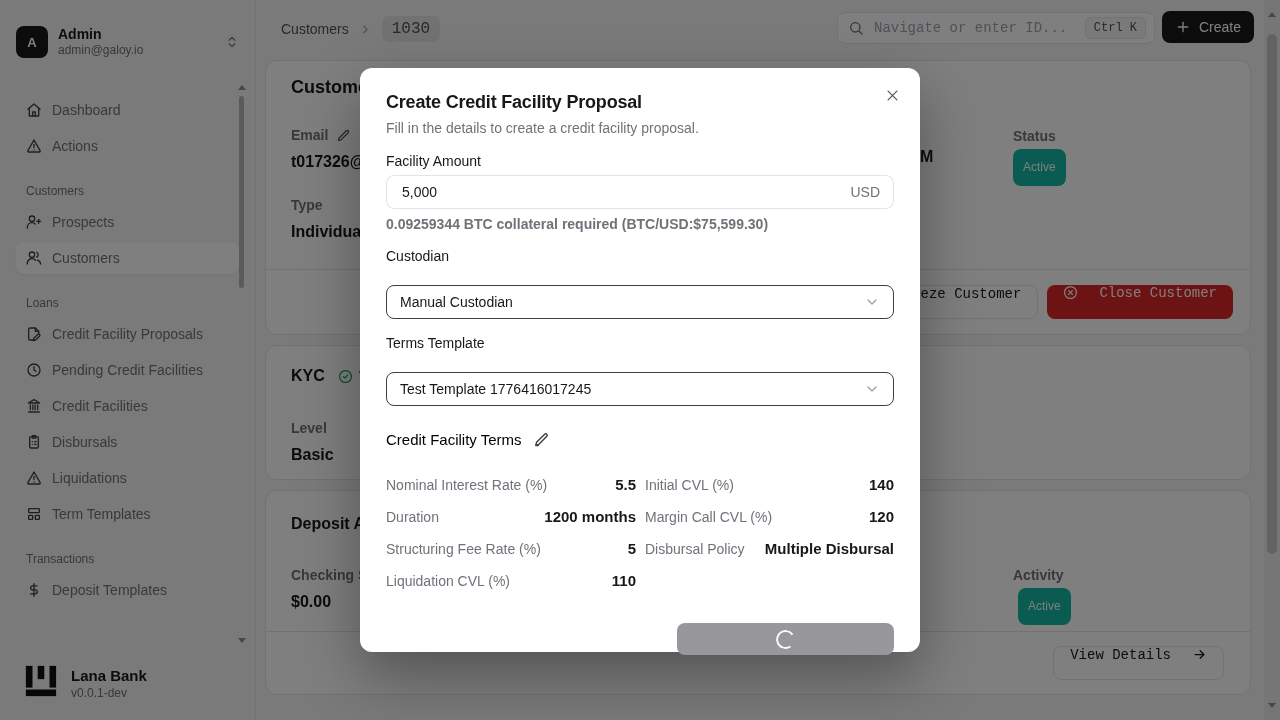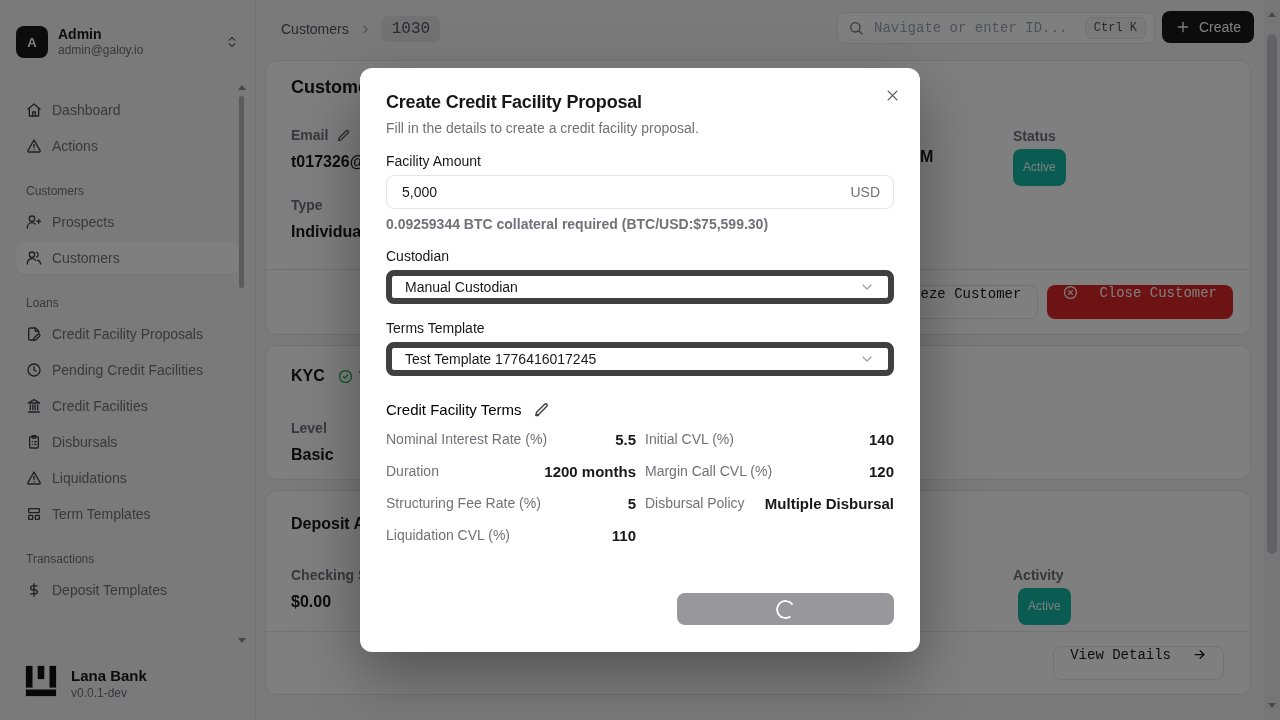--- a/index.html
+++ b/index.html
@@ -69,30 +69,30 @@
   .modal{position:absolute;left:360px;top:68px;width:560px;height:584px;background:#fff;border-radius:12px;box-shadow:0 24px 60px rgba(0,0,0,.35);box-sizing:border-box;padding:24px 26px;z-index:50}
   .modal-close{position:absolute;top:18px;right:18px;color:#52525b;background:none;border:0;cursor:pointer;padding:2px}
   .modal-close svg{width:15px;height:15px}
   .modal-title{font-size:18px;font-weight:700;letter-spacing:-.2px}
   .modal-sub{font-size:14px;color:#71717a;margin-top:7px}
   .m-label{font-size:14px;font-weight:500;margin-top:17px}
   .input-row{margin-top:6px;height:34px;border:1px solid #e4e4e7;border-radius:8px;display:flex;align-items:center;padding:0 13px;box-sizing:border-box;gap:8px}
   .input-row input{flex:1;border:0;outline:0;font-size:14px;font-family:inherit;color:#18181b;min-width:0}
   .input-suffix{font-size:14px;color:#71717a}
   .helper{margin-top:7px;font-size:14px;font-weight:600;color:#71717a}
-  .select-row{margin-top:6px;height:34px;border:6px solid #404040;border-radius:8px;display:flex;align-items:center;justify-content:space-between;padding:0 13px;box-sizing:border-box;font-size:14px;cursor:pointer}
+  .select-row{margin-top:21px;height:34px;border:1px solid #404040;border-radius:8px;display:flex;align-items:center;justify-content:space-between;padding:0 13px;box-sizing:border-box;font-size:14px;cursor:pointer}
   .select-row .icn{color:#9ca3af}
   .terms-head{margin-top:25px;display:flex;align-items:center;gap:11px;font-size:15px;color:#000000}
   .terms-head .icn{color:#3f3f46}
   .terms-head .icn svg{width:17px;height:17px}
   .terms-grid{margin-top:13px;display:flex;gap:9px}
   .tcol{display:flex;flex-direction:column}
   .tcol.left{width:250px}
   .tcol.right{flex:1}
-  .trow{height:32px;display:flex;align-items:flex-start;justify-content:space-between;gap:8px}
+  .trow{height:32px;display:flex;align-items:flex-end;justify-content:space-between;gap:8px}
   .trow .tl{font-size:14px;color:#71717a;white-space:nowrap}
   .trow .tv{font-size:15px;font-weight:700;white-space:nowrap}
   .submit-row{display:flex;justify-content:flex-end;margin-top:34px}
   .submit-btn{width:217px;height:32px;border:0;border-radius:8px;background:#98989c;display:flex;align-items:center;justify-content:center;cursor:default}
   .spinner{width:15px;height:15px;border-radius:50%;border:2px solid #fff;border-top-color:transparent;transform:rotate(100deg);opacity:.95}
 
   
   .page-scroll{position:absolute;left:1264px;top:0;width:16px;height:720px;background:#ededee;z-index:10}
   .page-scroll .thumb{position:absolute;left:3px;top:34px;width:10px;height:520px;border-radius:5px;background:#c4c4c8}
   .page-scroll .tri{right:4px}

